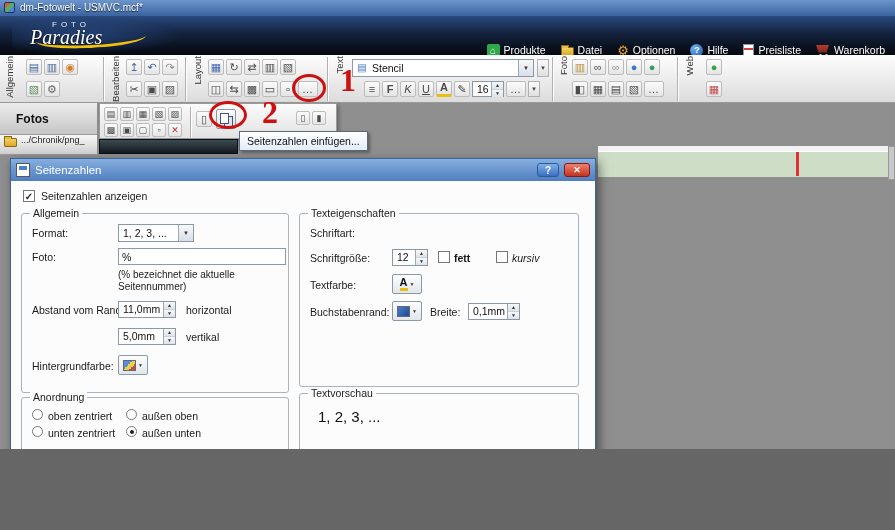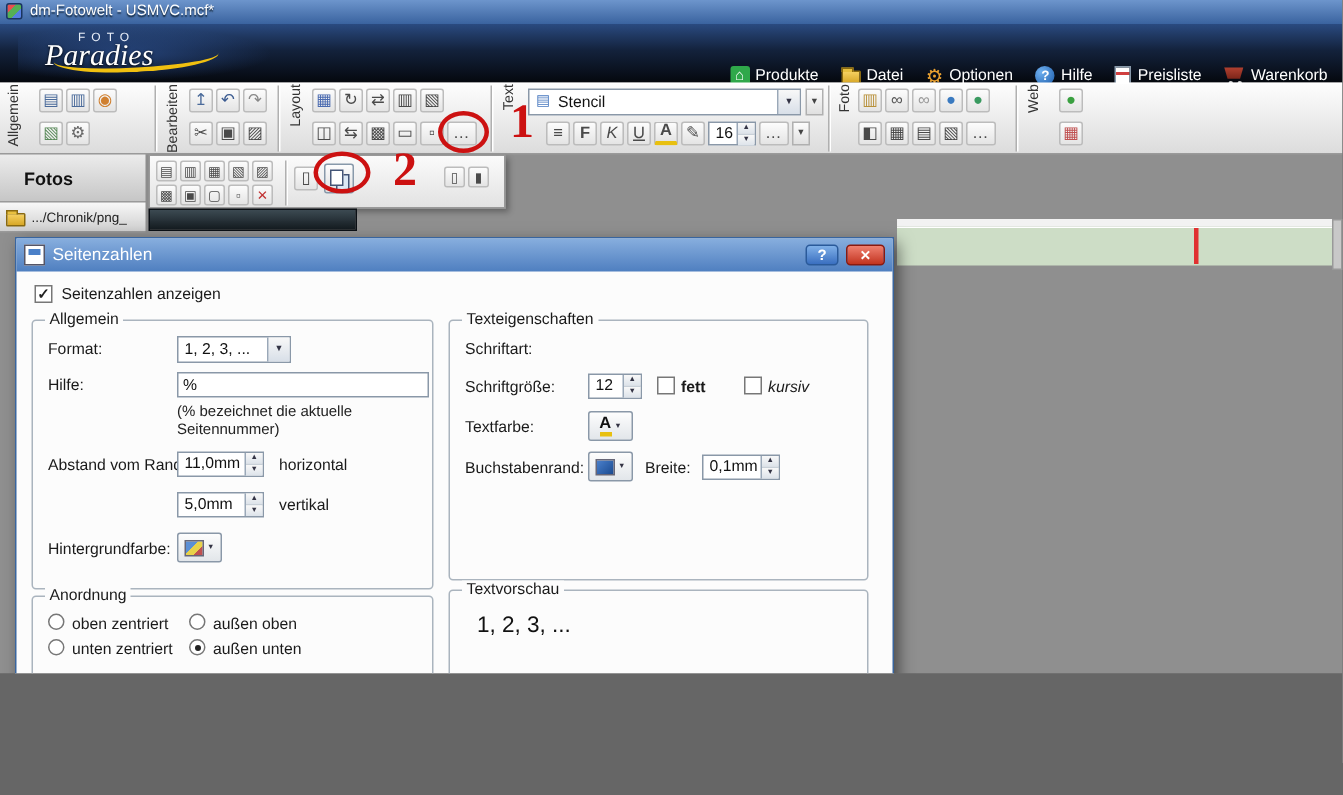--- a/index.html
+++ b/index.html
@@ -74,21 +74,21 @@
     background:linear-gradient(#fbfbfb,#e2e2e2); border:1px solid #999; box-shadow:2px 2px 4px rgba(0,0,0,.3); }
   .row3panel .sepv { position:absolute; left:90px; top:3px; width:1px; height:30px; background:#b0b0b0; box-shadow:1px 0 0 #fff; }
   .pgnum-btn { position:relative; width:20px; height:20px; background:linear-gradient(#fdfdfd,#e0e0e0); border:1px solid #8899aa; border-radius:2px; }
   .pg { position:absolute; width:9px; height:11px; background:#fff; border:1px solid #445577; }
   .pg2 { left:7px; top:6px; background:#dce8f5; }
   .pg1 { left:3px; top:3px; }
   .row3mid { position:absolute; left:96px; top:5px; display:flex; gap:4px; align-items:center; }
   .dark-strip { position:absolute; left:99px; top:139px; width:139px; height:15px;
     background:linear-gradient(#3c4a52,#141b20); border:1px solid #0a0f14; }
   .folder-bar { position:absolute; left:0; top:135px; width:97px; height:20px;
-    background:linear-gradient(#f8f8f8,#cfcfcf); border-bottom:1px solid #999; display:flex; align-items:center; gap:4px; padding-left:4px; }
+    background:linear-gradient(#f8f8f8,#cfcfcf); border-bottom:1px solid #999; display:flex; gap:4px; padding-left:4px; }
   .folder-bar .path { font-size:9px; color:#222; white-space:nowrap; overflow:hidden; }
 
   
   .page-white { position:absolute; left:598px; top:146px; width:290px; height:5px; background:#f2f2f2; }
   .page-green { position:absolute; left:598px; top:151px; width:290px; height:26px; background:#cdddc6; border-top:1px solid #fff; }
   .page-marker { position:absolute; left:796px; top:152px; width:3px; height:24px; background:#e03030; }
   .scroll-nub { position:absolute; left:888px; top:146px; width:7px; height:34px; background:#c8c8c8; border:1px solid #999; }
   .bottom-band { position:absolute; left:0; top:505px; width:895px; height:25px; background:#c6c6c6; border-top:1px solid #a0a0a0; }
   .photo-thumb { position:absolute; left:95px; top:506px; width:52px; height:24px;
     background:linear-gradient(120deg,#b5835f,#8a5a3e 60%,#6a4330); border:1px solid #888; }
@@ -321,40 +321,41 @@
     <span class="path">.../Chronik/png_</span>
   </div>
 
   <div class="page-white"></div>
   <div class="page-green"></div>
   <div class="page-marker"></div>
   <div class="scroll-nub"></div>
   <div class="bottom-band"></div>
   <div class="photo-thumb"></div>
 
+  <div class="tooltip">Seitenzahlen einfügen...</div>
 
   <div class="dialog">
     <div class="dlg-title">
       <span class="dlg-ico"></span>
       <span>Seitenzahlen</span>
       <span class="dlg-help">?</span>
       <span class="dlg-close">✕</span>
     </div>
 
     <span class="cb" style="left:12px;top:31px"><span>✓</span></span>
     <span class="dl" style="left:30px;top:31px">Seitenzahlen anzeigen</span>
 
     <div class="grp" style="left:10px;top:54px;width:268px;height:180px">
       <span class="gt">Allgemein</span>
       <span class="dl" style="left:10px;top:13px">Format:</span>
       <div class="combo" style="left:96px;top:10px;width:76px;height:18px">
         <span class="cv">1, 2, 3, ...</span>
         <span class="ca">▼</span>
       </div>
-      <span class="dl" style="left:10px;top:37px">Hilfe:</span>
+      <span class="dl" style="left:10px;top:37px">Foto:</span>
       <input class="txtinput" style="left: 96px; top: 34px; width: 168px; height: 17px;" value="%">
       <div class="hint" style="left:96px;top:55px;width:170px">(% bezeichnet die aktuelle Seitennummer)</div>
       <span class="dl" style="left:10px;top:90px">Abstand vom Rand:</span>
       <span class="spin abs" style="left:96px;top:87px;width:58px;height:17px">
         <span class="sv">11,0mm</span>
         <span class="sb">
             <span>▲</span>
             <span>▼</span>
           </span>
       </span>

